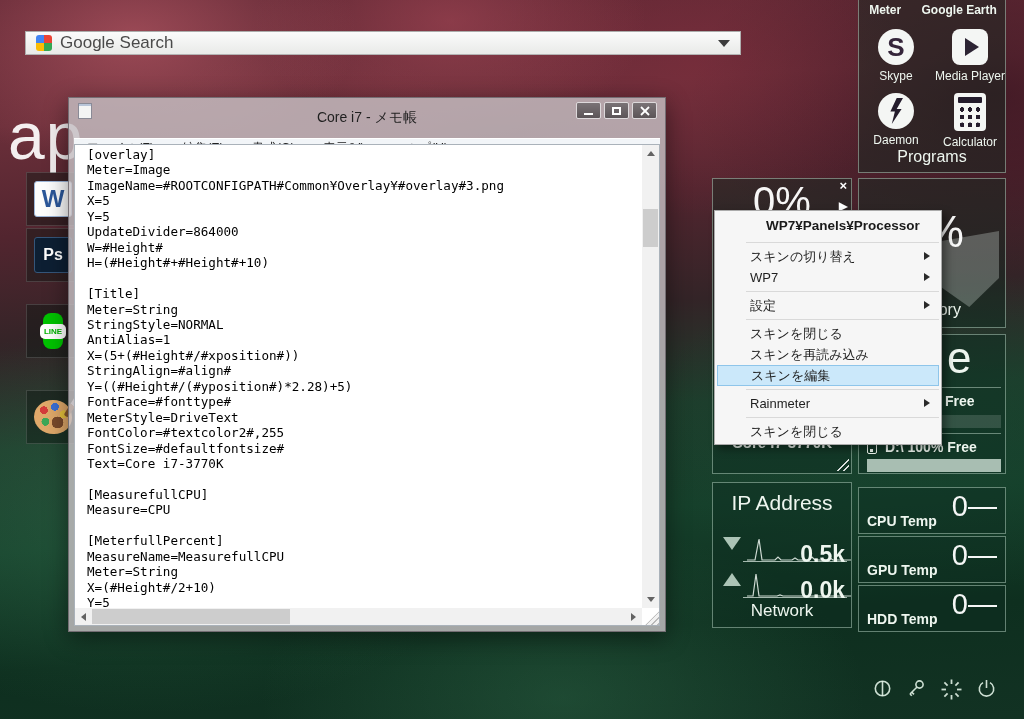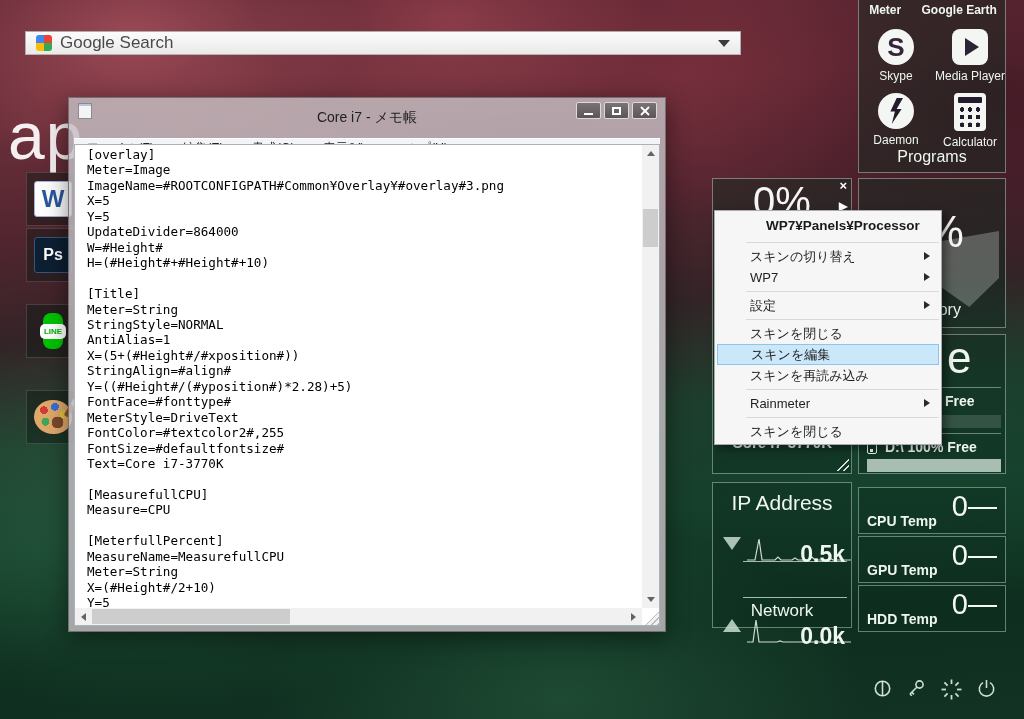--- a/index.html
+++ b/index.html
@@ -277,21 +277,21 @@
   <div class="panel network">
     <div class="net-title">IP Address</div>
     <div class="net-row" style="top:44px;">
       <span class="tri-d"></span>
       <svg width="104" height="26" viewBox="0 0 104 26">
         <polyline points="0,25 8,25 12,4 15,25 28,25 31,22 34,25 45,25 48,23 51,25 62,25 65,22 68,25 80,25 83,23 86,25 104,25" fill="none" stroke="rgba(240,248,242,.85)" stroke-width="1.2"></polyline>
       </svg>
       <span class="val">0.5k</span>
     </div>
     <div class="net-base" style="top:78px;"></div>
-    <div class="net-row" style="top:80px;margin-top:46px;">
+    <div class="net-row" style="top:80px;">
       <span class="tri-u"></span>
       <svg width="104" height="26" viewBox="0 0 104 26">
         <polyline points="0,25 6,25 9,3 12,25 30,25 33,24 36,25 104,25" fill="none" stroke="rgba(240,248,242,.85)" stroke-width="1.2"></polyline>
       </svg>
       <span class="val">0.0k</span>
     </div>
     <div class="net-base" style="top:114px;"></div>
     <div class="net-lbl">Network</div>
   </div>
 
@@ -391,22 +391,22 @@
 
   <div class="ctx-menu">
     <div class="ctx-header">WP7¥Panels¥Processor</div>
     <div class="ctx-sep"></div>
     <div class="ctx-item"><span>スキンの切り替え</span><span class="ctx-arrow"></span></div>
     <div class="ctx-item"><span>WP7</span><span class="ctx-arrow"></span></div>
     <div class="ctx-sep"></div>
     <div class="ctx-item"><span>設定</span><span class="ctx-arrow"></span></div>
     <div class="ctx-sep"></div>
     <div class="ctx-item"><span>スキンを閉じる</span></div>
+    <div class="ctx-item"><span>スキンを再読み込み</span></div>
     <div class="ctx-item hl"><span>スキンを編集</span></div>
-    <div class="ctx-item"><span>スキンを再読み込み</span></div>
     <div class="ctx-sep"></div>
     <div class="ctx-item"><span>Rainmeter</span><span class="ctx-arrow"></span></div>
     <div class="ctx-sep"></div>
     <div class="ctx-item"><span>スキンを閉じる</span></div>
   </div>
 
   <div class="sys-icons">
     <svg width="21" height="21" viewBox="0 0 21 21">
       <circle cx="10.5" cy="10.5" r="7.2" fill="none" stroke="rgba(225,242,230,.9)" stroke-width="1.6"></circle>
       <line x1="10.5" y1="3" x2="10.5" y2="18" stroke="rgba(225,242,230,.9)" stroke-width="1.6"></line>

